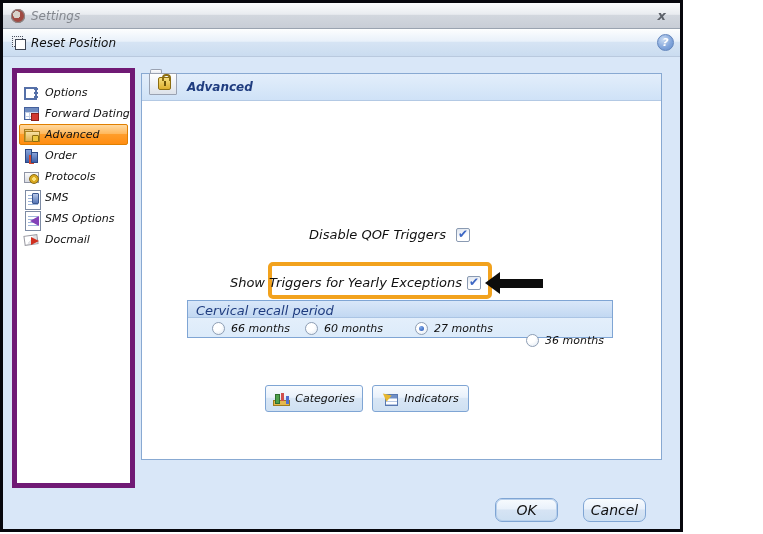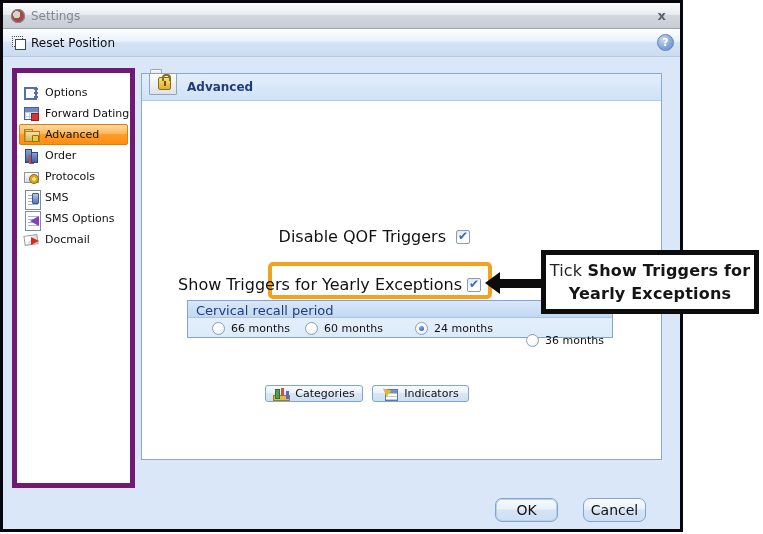--- a/index.html
+++ b/index.html
@@ -2,21 +2,21 @@
 <html><head>
 <meta charset="utf-8">
 <style>
   * { margin:0; padding:0; box-sizing:border-box; }
   html,body { width:763px; height:534px; background:#ffffff;
     font-family:"DejaVu Sans", "Liberation Sans", sans-serif; font-size:11px; color:#1a1a1a; }
   .canvas { position:relative; width:763px; height:534px; background:#fff; overflow:hidden; }
 
   
   .dialog { position:absolute; left:0; top:0; width:683px; height:532px;
-    border:3px solid #07070d; background:#d9e7f8; }
+    border:3px solid #07070d; background:#d9e7f8;font-style:italic; }
   .titlebar { position:absolute; left:0; top:0; right:0; height:26px;
     background:linear-gradient(#fbfcfd, #e9ecf0 45%, #d2d7de 50%, #c8cdd6);
     border-bottom:1px solid #9aa3b0; display:flex; align-items:center; padding:0 8px; }
   .app-ic { width:14px; height:14px; border-radius:50%;
     background:radial-gradient(circle at 40% 40%, #d8d2ca 0 30%, #a04a42 31% 70%, #77504c 71%);
     box-shadow:0 0 0 1px #8a8a8a inset; margin-right:6px; }
   .win-title { color:#84888f; font-size:12px; }
   .close-x { margin-left:auto; color:#5c6169; font-weight:bold; font-size:13px;
     padding:0 6px; cursor:default; line-height:20px; }
 
@@ -114,41 +114,41 @@
   .hdr-ic .lock { position:absolute; left:9px; top:8px; width:13px; height:13px;
     background:linear-gradient(#f7df7e,#dcae2e); border:1px solid #8c6d10; border-radius:2px; }
   .hdr-ic .lock::before { content:""; position:absolute; left:3px; top:-4px; width:5px; height:5px;
     border:2px solid #8c6d10; border-bottom:none; border-radius:4px 4px 0 0; }
   .hdr-ic .lock::after { content:""; position:absolute; left:5px; top:3px; width:2px; height:5px;
     background:#6b5208; }
 
   .row { position:absolute; display:flex; align-items:center; }
   .row-1 { top:153px; left:0; width:328px; justify-content:flex-end; gap:10px; }
   .row-2 { top:201px; left:0; width:339px; justify-content:flex-end; gap:5px; }
-  .cb-label { font-size:16px; color:#111; white-space:nowrap; }
+  .cb-label { font-size:13px; color:#111; white-space:nowrap; }
   .checkbox { position:relative; width:14px; height:14px; flex:none;
     border:1px solid #8a9ab2; background:linear-gradient(160deg, #dde4ee, #ffffff 60%); border-radius:2px; }
   .checkbox.checked::after { content:"\2714"; position:absolute; left:1px; top:-2px;
     color:#3c66c4; font-size:12px; }
 
   .highlight-box { position:absolute; left:126px; top:188px; width:224px; height:37px;
     border:4px solid #f2a21d; border-radius:5px; pointer-events:none; }
 
   .groupbox { position:absolute; left:45px; top:226px; width:426px; height:38px;
     border:1px solid #7fa5d4; background:linear-gradient(#eaf2fc, #dcebfa); }
   .group-hdr { height:17px; background:linear-gradient(#d9e7f9, #c2d8f2);
     border-bottom:1px solid #aac4e4; color:#1f3c7f; font-size:13px; padding:2px 0 0 8px; }
   .radio-opt { position:absolute; top:21px; display:flex; align-items:center; gap:6px; }
   .radio { position:relative; width:13px; height:13px; flex:none; border-radius:50%;
     border:1px solid #8e9eb4; background:radial-gradient(circle at 35% 30%, #ffffff 0 40%, #dfe8f2); }
   .radio.selected::after { content:""; position:absolute; left:3px; top:3px; width:5px; height:5px;
     border-radius:50%; background:radial-gradient(circle at 35% 30%, #7fa8e8, #2455b4); }
   .radio-lbl { font-size:11px; color:#111; white-space:nowrap; }
 
-  .panel-btn { position:absolute; top:311px; height:17px; display:flex; align-items:center;
+  .panel-btn { position:absolute; top:311px; height:27px; display:flex; align-items:center;
     justify-content:center; gap:6px; border:1px solid #7fa5d4; border-radius:3px;
     background:linear-gradient(#f8fbfe, #e9f1fb 45%, #d8e6f5 50%, #cfe0f2);
     font-size:11px; color:#111; }
   .btn-categories { left:123px; width:98px; }
   .btn-indicators { left:230px; width:97px; }
   .ic-cat { position:relative; width:16px; height:14px; }
   .ic-cat::before { content:""; position:absolute; left:0; bottom:0; width:15px; height:4px;
     background:#e4b84e; border:1px solid #a07c1c; }
   .ic-cat::after { content:""; position:absolute; left:2px; bottom:2px; width:3px; height:8px;
     background:#4da04d; border:1px solid #2e6e2e;
@@ -272,21 +272,21 @@
           <div class="radio-opt" style="left:24px;">
             <span class="radio"></span>
             <span class="radio-lbl">66 months</span>
           </div>
           <div class="radio-opt" style="left:117px;">
             <span class="radio"></span>
             <span class="radio-lbl">60 months</span>
           </div>
           <div class="radio-opt" style="left:227px;">
             <span class="radio selected"></span>
-            <span class="radio-lbl">24 months</span>
+            <span class="radio-lbl">27 months</span>
           </div>
           <div class="radio-opt" style="left:338px;margin-top:12px;">
             <span class="radio"></span>
             <span class="radio-lbl">36 months</span>
           </div>
         </div>
 
         <div class="panel-btn btn-categories">
           <span class="ic-cat"></span>
           <span>Categories</span>
@@ -302,19 +302,14 @@
       </div>
       <div class="dlg-btn btn-cancel">
         <span>Cancel</span>
       </div>
 
     </div>
   </div>
 
   <div class="arrow-head"></div>
   <div class="arrow-line"></div>
-  <div class="callout">
-    <div>
-      <span>Tick </span><b>Show Triggers for Yearly Exceptions</b>
-    </div>
-  </div>
 
 </div>
 
 </body></html>

